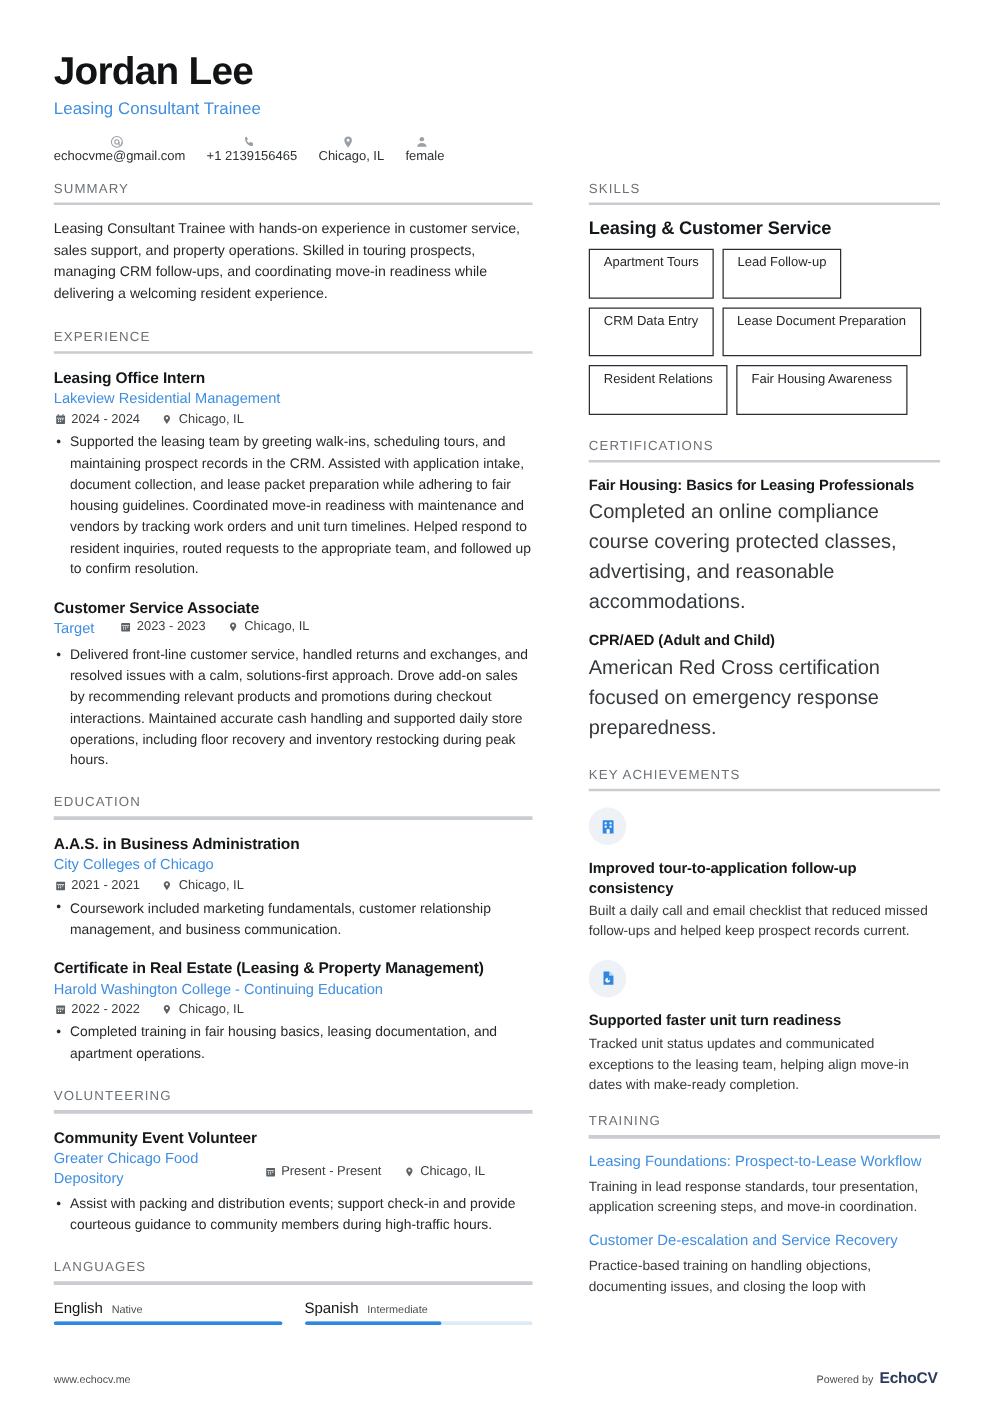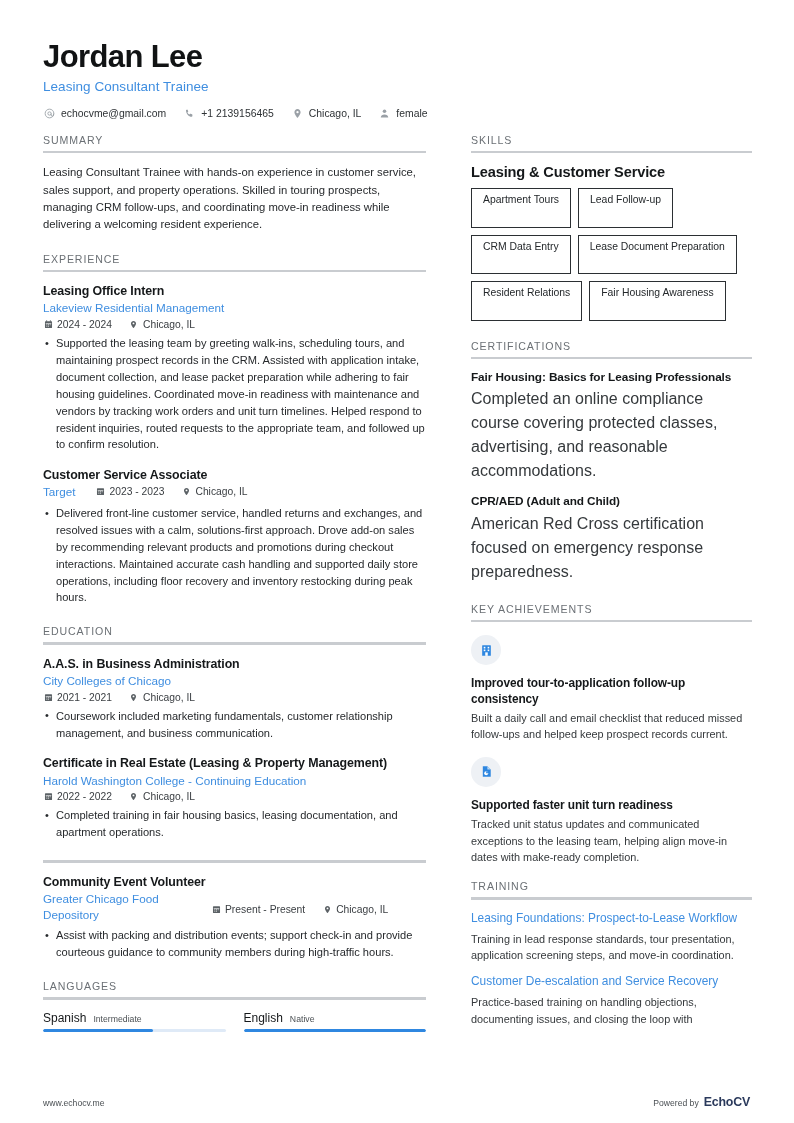--- a/index.html
+++ b/index.html
@@ -43,20 +43,21 @@
     margin-top: 13px;
     gap: 0;
   }
   .contact-item {
     display: flex;
     align-items: center;
     font-size: 10.4px;
     color: #2e3235;
     margin-right: 17px;
     white-space: nowrap;
+    flex-direction: column;
   }
   .contact-item .ic {
     display: inline-flex;
     align-items: center;
     justify-content: center;
     width: 13px;
     height: 13px;
     margin-right: 5px;
     color: #9aa0a6;
     flex: 0 0 auto;
@@ -494,20 +495,21 @@
             </span>
           </div>
           <ul class="bullets">
             <li>Completed training in fair housing basics, leasing documentation, and apartment operations.</li>
           </ul>
         </div>
       </div>
       <div class="gap-lg"></div>
 
       <div class="sec">
+        <div class="sec-title">VOLUNTEERING</div>
         <div class="sec-rule"></div>
 
         <div class="entry">
           <div class="entry-title">Community Event Volunteer</div>
           <div class="entry-row split">
             <div class="entry-sub">Greater Chicago Food Depository</div>
             <div class="entry-meta">
               <span class="meta-bit">
                 <span class="ic">
                   <svg width="9" height="9" viewBox="0 0 24 24" fill="currentColor">
@@ -539,35 +541,35 @@
       </div>
       <div class="gap-lg"></div>
 
       <div class="sec">
         <div class="sec-title">LANGUAGES</div>
         <div class="sec-rule"></div>
         <div class="langs">
 
           <div class="lang">
             <div class="lang-head">
+              <span class="lang-name">English</span>
+              <span class="lang-level">Native</span>
+            </div>
+            <div class="lang-bar">
+              <div class="lang-fill" style="width:100%"></div>
+            </div>
+          </div>
+
+          <div class="lang">
+            <div class="lang-head">
               <span class="lang-name">Spanish</span>
               <span class="lang-level">Intermediate</span>
             </div>
             <div class="lang-bar">
               <div class="lang-fill" style="width:60%"></div>
-            </div>
-          </div>
-
-          <div class="lang">
-            <div class="lang-head">
-              <span class="lang-name">English</span>
-              <span class="lang-level">Native</span>
-            </div>
-            <div class="lang-bar">
-              <div class="lang-fill" style="width:100%"></div>
             </div>
           </div>
 
         </div>
       </div>
 
     </div>
 
     <div class="col-right">
 

